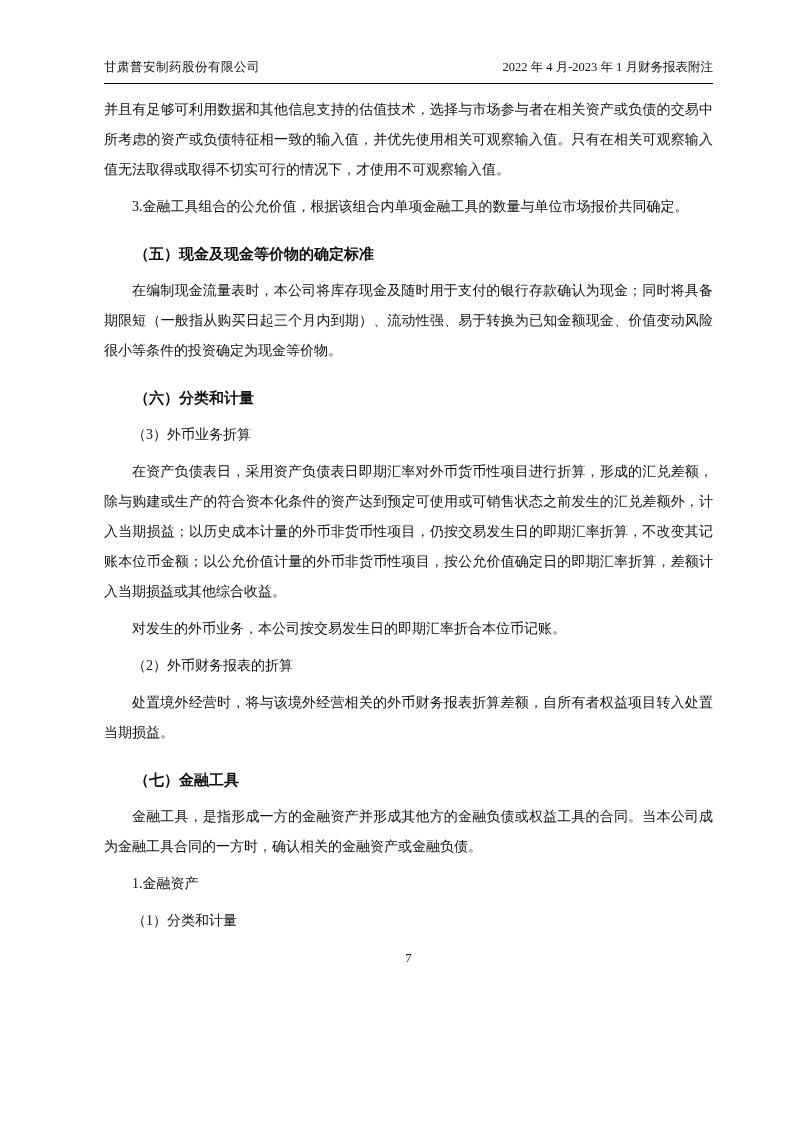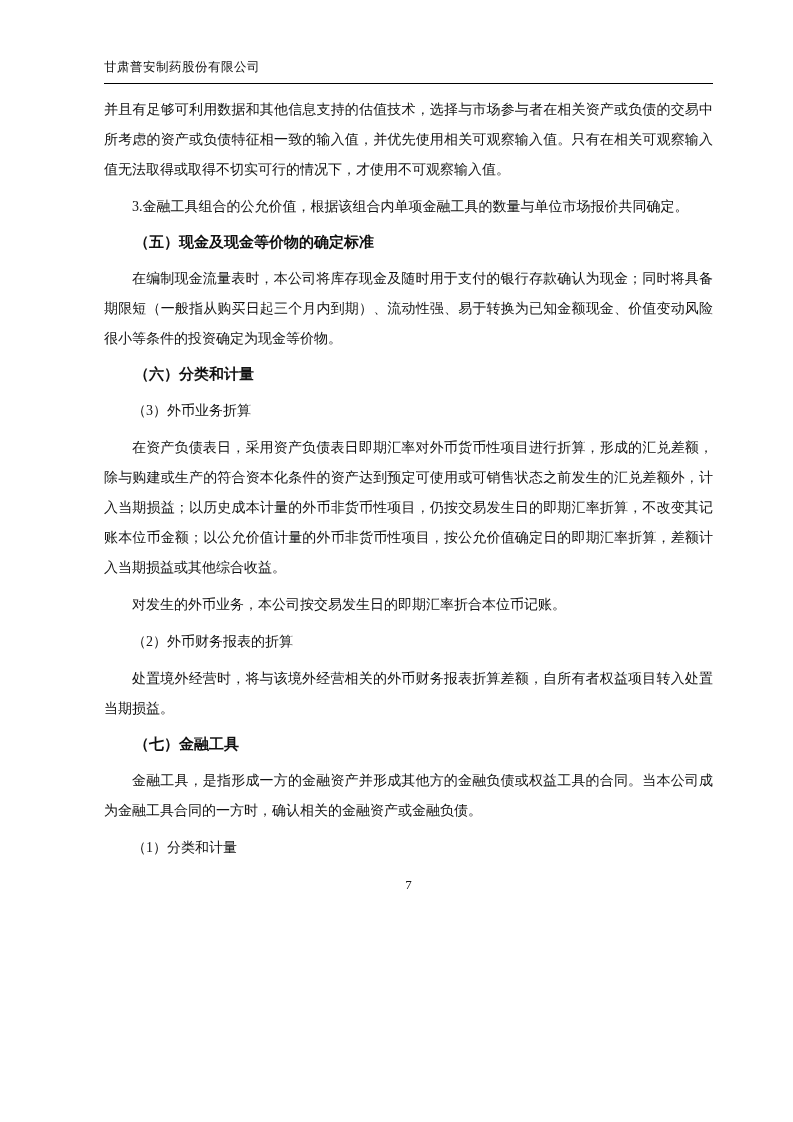--- a/index.html
+++ b/index.html
@@ -38,54 +38,56 @@
     line-height: 30px;
     text-align: justify;
   }
   .doc-content p { margin: 0; }
   .doc-content p.plain   { text-indent: 0; }
   .doc-content p.indent  { text-indent: 2em; margin-top: 7px; }
   .doc-content p.heading {
     text-indent: 2em;
     font-weight: bold;
     font-size: 15px;
-    margin-top: 5px;
+    margin-top: 17px;
     margin-bottom: 2px;
     text-align: left;
   }
   .doc-footer {
     margin-top: 14px;
     text-align: center;
     font-size: 13px;
     line-height: 16px;
   }
 </style>
 </head>
 <body>
 
 <div class="page">
 
   <div class="doc-header">
     <span class="company">甘肃普安制药股份有限公司</span>
+    <span class="report-title">2022 年 4 月-2023 年 1 月财务报表附注</span>
   </div>
 
   <div class="doc-content" id="blocks">
 
   <p class="plain">并且有足够可利用数据和其他信息支持的估值技术，选择与市场参与者在相关资产或负债的交易中所考虑的资产或负债特征相一致的输入值，并优先使用相关可观察输入值。只有在相关可观察输入值无法取得或取得不切实可行的情况下，才使用不可观察输入值。</p>
       <p class="indent">3.金融工具组合的公允价值，根据该组合内单项金融工具的数量与单位市场报价共同确定。</p>
       <p class="heading">（五）现金及现金等价物的确定标准</p>
       <p class="indent">在编制现金流量表时，本公司将库存现金及随时用于支付的银行存款确认为现金；同时将具备期限短（一般指从购买日起三个月内到期）、流动性强、易于转换为已知金额现金、价值变动风险很小等条件的投资确定为现金等价物。</p>
       <p class="heading">（六）分类和计量</p>
       <p class="indent">（3）外币业务折算</p>
       <p class="indent">在资产负债表日，采用资产负债表日即期汇率对外币货币性项目进行折算，形成的汇兑差额，除与购建或生产的符合资本化条件的资产达到预定可使用或可销售状态之前发生的汇兑差额外，计入当期损益；以历史成本计量的外币非货币性项目，仍按交易发生日的即期汇率折算，不改变其记账本位币金额；以公允价值计量的外币非货币性项目，按公允价值确定日的即期汇率折算，差额计入当期损益或其他综合收益。</p>
       <p class="indent">对发生的外币业务，本公司按交易发生日的即期汇率折合本位币记账。</p>
       <p class="indent">（2）外币财务报表的折算</p>
       <p class="indent">处置境外经营时，将与该境外经营相关的外币财务报表折算差额，自所有者权益项目转入处置当期损益。</p>
       <p class="heading">（七）金融工具</p>
       <p class="indent">金融工具，是指形成一方的金融资产并形成其他方的金融负债或权益工具的合同。当本公司成为金融工具合同的一方时，确认相关的金融资产或金融负债。</p>
+      <p class="indent">1.金融资产</p>
       <p class="indent">（1）分类和计量</p>
     </div>
 
   <div class="doc-footer">
     <span>7</span>
   </div>
 
 </div>
 
 </body></html>

